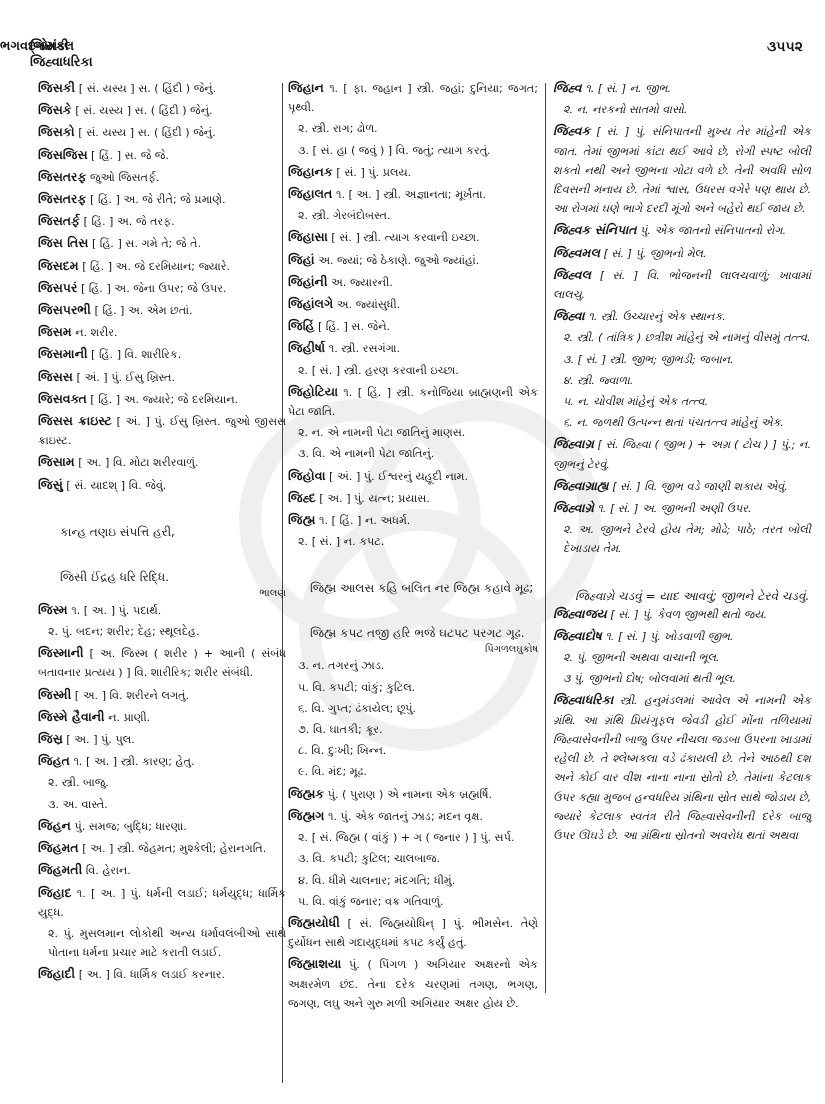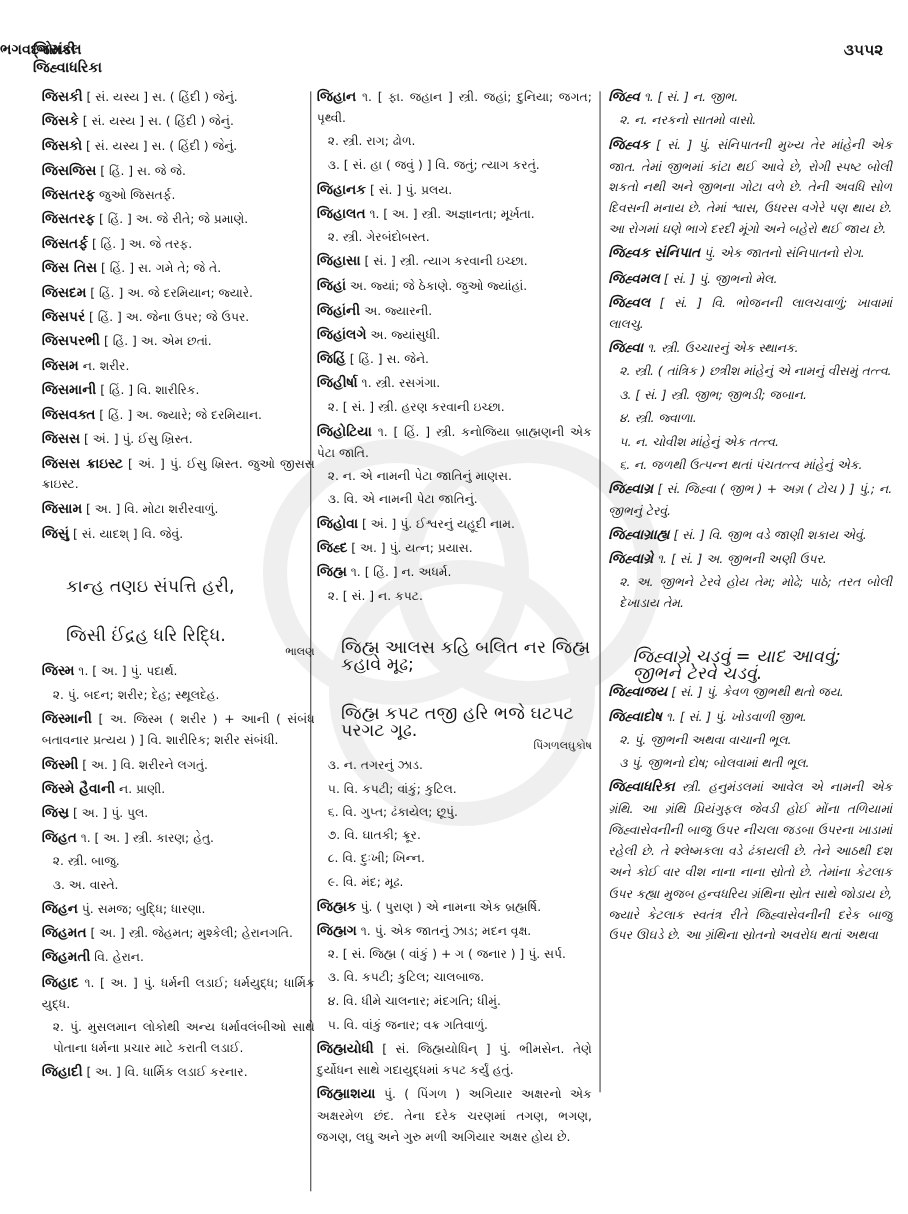--- a/index.html
+++ b/index.html
@@ -34,21 +34,21 @@
   .col2 { left: 262px; width: 250px; }
   .col3 { left: 527px; width: 258px; font-style: italic; }
   .divider {
     position: absolute; width: 1px; background: #444;
   }
   .div1 { left: 282px; top: 83px; height: 1000px; }
   .div2 { left: 545px; top: 83px; height: 910px; }
   .entry { margin: 0 0 2px 0; text-align: justify; }
   .hw { font-weight: bold; font-size: 12.5px; }
   .sub { padding-left: 10px; }
-  .verse { padding-left: 22px; font-size: 16px; line-height: 15px; margin-top: 30px; }
+  .verse { padding-left: 22px; font-size: 12px; line-height: 15px; margin-top: 30px; }
   .verse-src { text-align: right; font-size: 10px; line-height: 15px; }
 </style>
 </head>
 <body>
 
 <svg class="watermark" viewBox="0 0 400 400">
   <circle cx="140" cy="140" r="110" fill="none" stroke="#000" stroke-width="22"></circle>
   <circle cx="260" cy="140" r="110" fill="none" stroke="#000" stroke-width="22"></circle>
   <circle cx="200" cy="250" r="110" fill="none" stroke="#000" stroke-width="22"></circle>
 </svg>
@@ -73,22 +73,22 @@
       <div class="entry"><span class="hw">જિસજિસ</span><span> [ હિં. ] સ. જે જે.</span></div>
       <div class="entry"><span class="hw">જિસતરફ</span><span> જુઓ જિસતર્ફ.</span></div>
       <div class="entry"><span class="hw">જિસતરફ</span><span> [ હિં. ] અ. જે રીતે; જે પ્રમાણે.</span></div>
       <div class="entry"><span class="hw">જિસતર્ફ</span><span> [ હિં. ] અ. જે તરફ.</span></div>
       <div class="entry"><span class="hw">જિસ તિસ</span><span> [ હિં. ] સ. ગમે તે; જે તે.</span></div>
       <div class="entry"><span class="hw">જિસદમ</span><span> [ હિં. ] અ. જે દરમિયાન; જ્યારે.</span></div>
       <div class="entry"><span class="hw">જિસપરં</span><span> [ હિં. ] અ. જેના ઉપર; જે ઉપર.</span></div>
       <div class="entry"><span class="hw">જિસપરભી</span><span> [ હિં. ] અ. એમ છતાં.</span></div>
       <div class="entry"><span class="hw">જિસમ</span><span> ન. શરીર.</span></div>
       <div class="entry"><span class="hw">જિસમાની</span><span> [ હિં. ] વિ. શારીરિક.</span></div>
+      <div class="entry"><span class="hw">જિસસ</span><span> [ અં. ] પું. ઈસુ ખ્રિસ્ત.</span></div>
       <div class="entry"><span class="hw">જિસવક્ત</span><span> [ હિં. ] અ. જ્યારે; જે દરમિયાન.</span></div>
-      <div class="entry"><span class="hw">જિસસ</span><span> [ અં. ] પું. ઈસુ ખ્રિસ્ત.</span></div>
       <div class="entry"><span class="hw">જિસસ ક્રાઇસ્ટ</span><span> [ અં. ] પું. ઈસુ ખ્રિસ્ત. જુઓ જીસસ ક્રાઇસ્ટ.</span></div>
       <div class="entry"><span class="hw">જિસામ</span><span> [ અ. ] વિ. મોટા શરીરવાળું.</span></div>
       <div class="entry"><span class="hw">જિસું</span><span> [ સં. યાદશ્ ] વિ. જેવું.</span></div>
       <div class="verse">કાન્હ તણઇ સંપત્તિ હરી,</div>
       <div class="verse">જિસી ઈંદ્રહ ધરિ રિદ્ધિ.</div>
       <div class="verse-src">ભાલણ</div>
       <div class="entry"><span class="hw">જિસ્મ</span><span> ૧. [ અ. ] પું. પદાર્થ.</span></div>
       <div class="entry sub">૨. પું. બદન; શરીર; દેહ; સ્થૂલદેહ.</div>
       <div class="entry"><span class="hw">જિસ્માની</span><span> [ અ. જિસ્મ ( શરીર ) + આની ( સંબંધ બતાવનાર પ્રત્યય ) ] વિ. શારીરિક; શરીર સંબંધી.</span></div>
       <div class="entry"><span class="hw">જિસ્મી</span><span> [ અ. ] વિ. શરીરને લગતું.</span></div>

